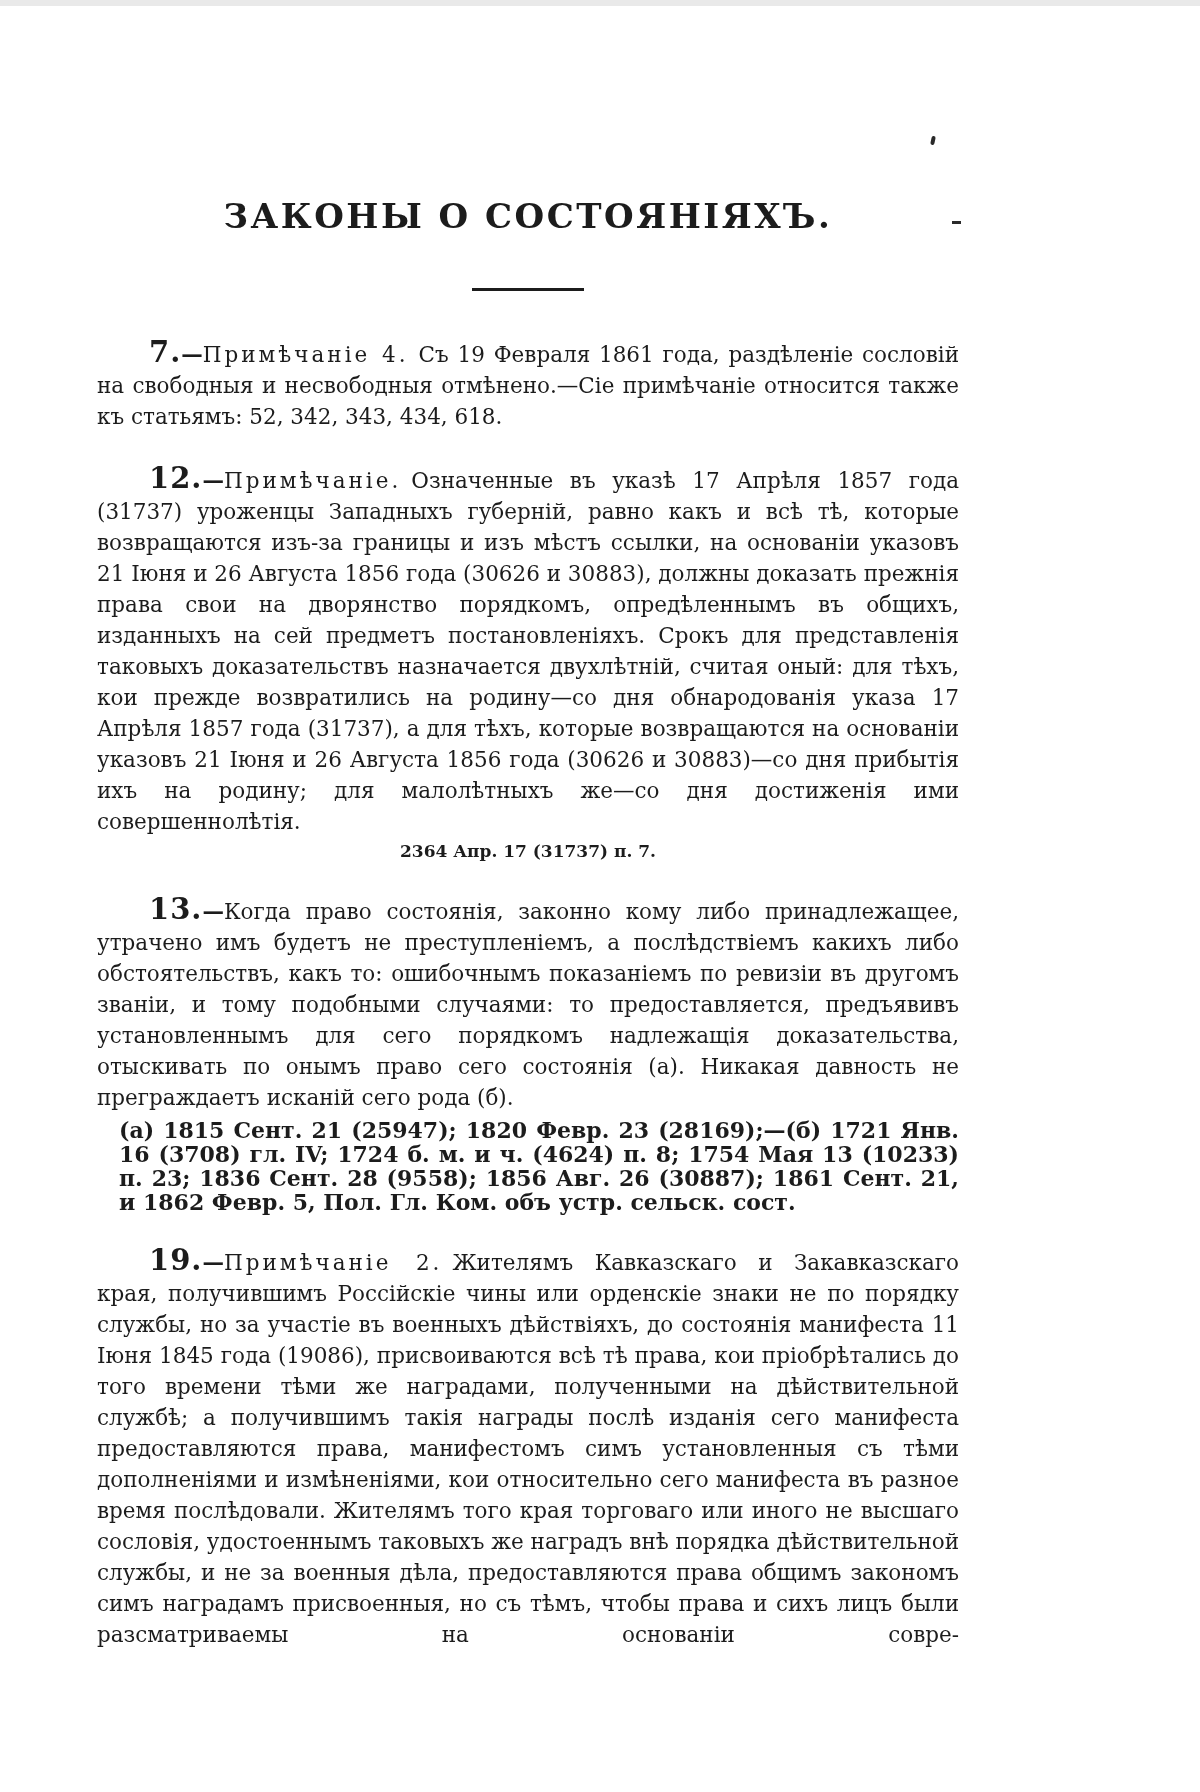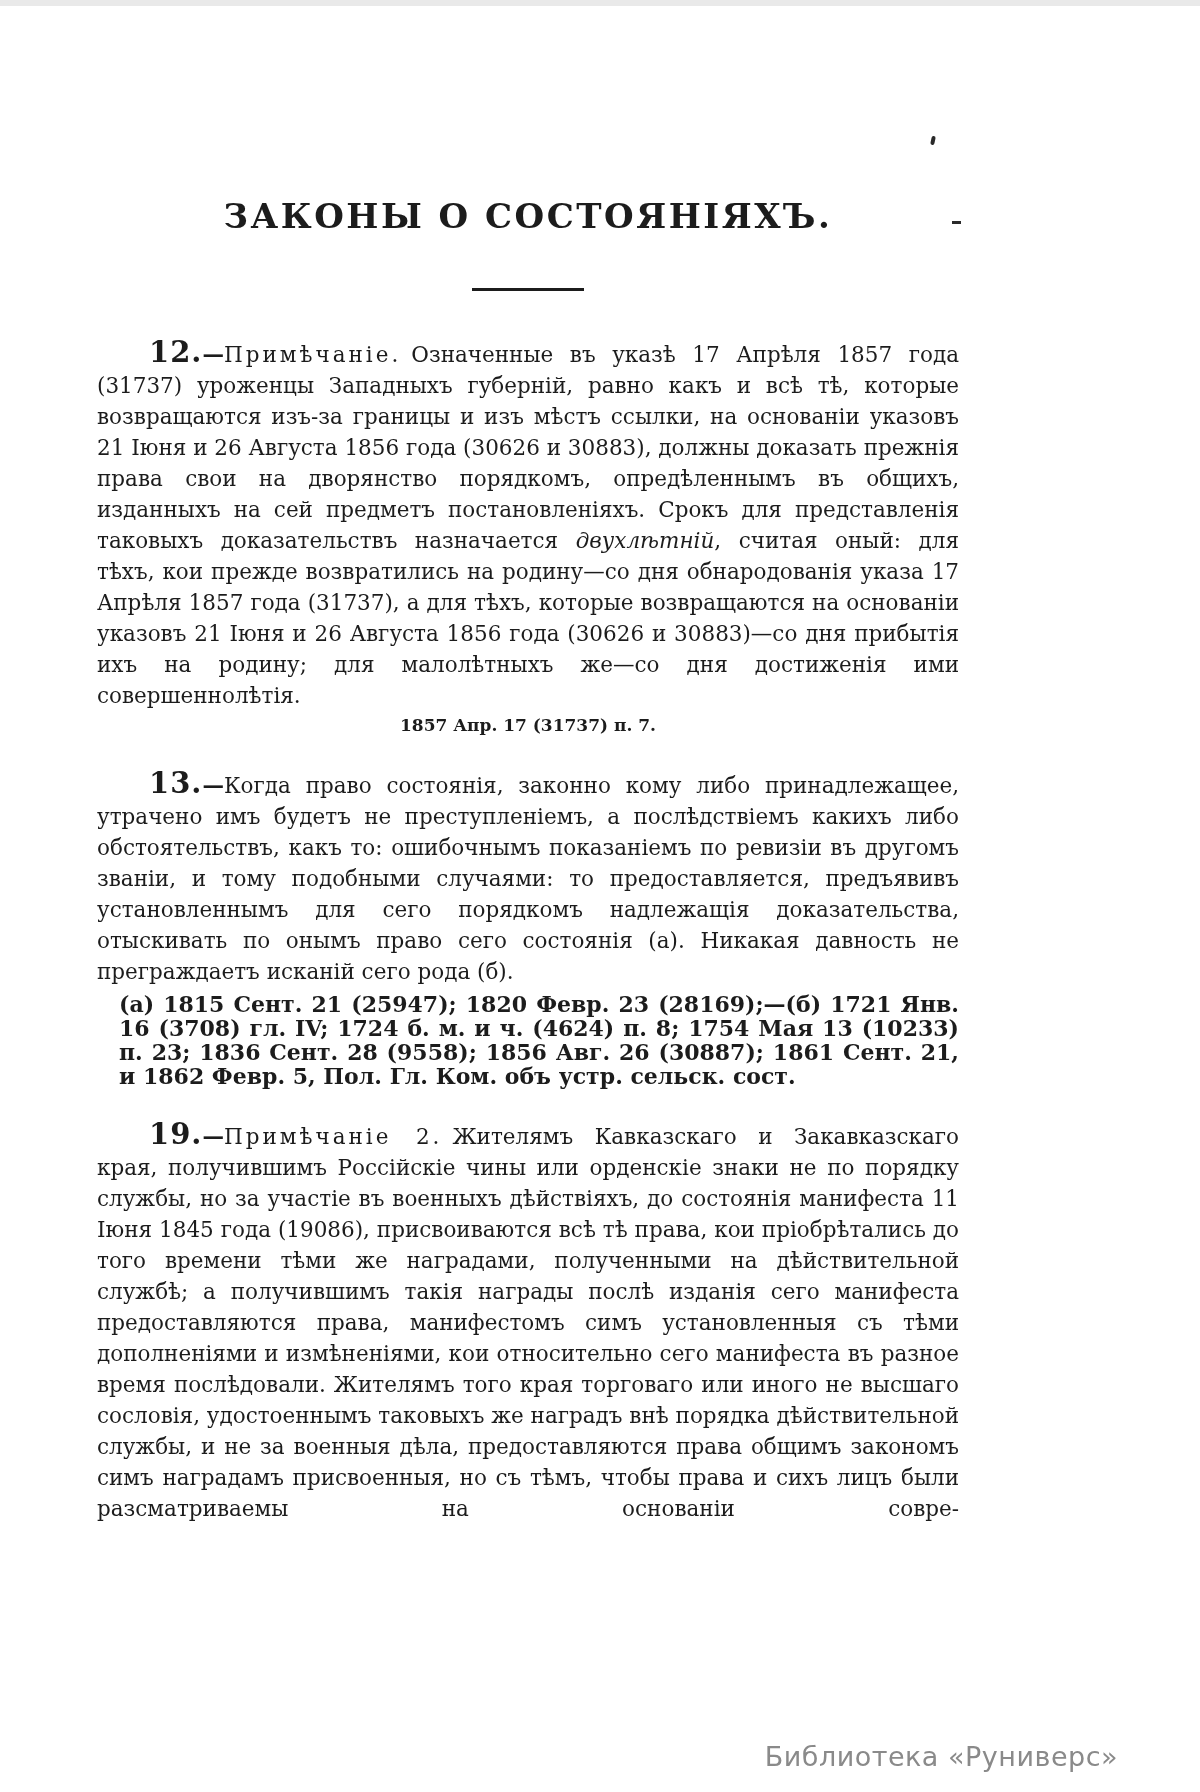--- a/index.html
+++ b/index.html
@@ -54,21 +54,21 @@
     text-indent: 52px;
   }
   .art-par.justify-last { text-align-last: justify; }
   .art-num {
     font-size: 29px;
     font-weight: bold;
     letter-spacing: 1px;
   }
   .art-dash { font-weight: bold; }
   .art-label { letter-spacing: 3px; margin-right: 10px; }
-  .italic-term { font-style: italic; }
+  .italic-term { }
   .citation {
     font-size: 17px;
     line-height: 24px;
     text-align: center;
     margin-top: 2px;
     font-weight: bold;
   }
   .footnote {
     font-size: 22px;
     line-height: 24px;
@@ -98,32 +98,34 @@
   <div class="speck speck-1"></div>
   <div class="speck speck-2"></div>
 
   <div class="content">
 
     <h1 class="doc-title">ЗАКОНЫ О СОСТОЯНІЯХЪ.</h1>
 
 
     <div class="title-rule"></div>
 
+    <section class="article">
+      <p class="art-par"><span class="art-num">7.</span><span class="art-dash">—</span><span class="art-label">Примѣчаніе 4.</span><span>Съ 19 Февраля 1861 года, раздѣленіе сословій на свободныя и несвободныя отмѣнено.—Сіе примѣчаніе относится также къ статьямъ: 52, 342, 343, 434, 618.</span></p>
+    </section>
 
     <section class="article">
       <p class="art-par"><span class="art-num">12.</span><span class="art-dash">—</span><span class="art-label">Примѣчаніе.</span><span>Означенные въ указѣ 17 Апрѣля 1857 года (31737) уроженцы Западныхъ губерній, равно какъ и всѣ тѣ, которые возвращаются изъ-за границы и изъ мѣстъ ссылки, на основаніи указовъ 21 Іюня и 26 Августа 1856 года (30626 и 30883), должны доказать прежнія права свои на дворянство порядкомъ, опредѣленнымъ въ общихъ, изданныхъ на сей предметъ постановленіяхъ. Срокъ для представленія таковыхъ доказательствъ назначается </span><span class="italic-term">двухлѣтній</span><span>, считая оный: для тѣхъ, кои прежде возвратились на родину—со дня обнародованія указа 17 Апрѣля 1857 года (31737), а для тѣхъ, которые возвращаются на основаніи указовъ 21 Іюня и 26 Августа 1856 года (30626 и 30883)—со дня прибытія ихъ на родину; для малолѣтныхъ же—со дня достиженія ими совершеннолѣтія.</span></p>
-      <div class="citation">1857 Апр. 17 (31737) п. 7.</div>
+      <div class="citation">2364 Апр. 17 (31737) п. 7.</div>
     </section>
 
     <section class="article">
       <p class="art-par"><span class="art-num">13.</span><span class="art-dash">—</span><span>Когда право состоянія, законно кому либо принадлежащее, утрачено имъ будетъ не преступленіемъ, а послѣдствіемъ какихъ либо обстоятельствъ, какъ то: ошибочнымъ показаніемъ по ревизіи въ другомъ званіи, и тому подобными случаями: то предоставляется, предъявивъ установленнымъ для сего порядкомъ надлежащія доказательства, отыскивать по онымъ право сего состоянія (а). Никакая давность не преграждаетъ исканій сего рода (б).</span></p>
       <div class="footnote">(а) 1815 Сент. 21 (25947); 1820 Февр. 23 (28169);—(б) 1721 Янв. 16 (3708) гл. IV; 1724 б. м. и ч. (4624) п. 8; 1754 Мая 13 (10233) п. 23; 1836 Сент. 28 (9558); 1856 Авг. 26 (30887); 1861 Сент. 21, и 1862 Февр. 5, Пол. Гл. Ком. объ устр. сельск. сост.</div>
     </section>
 
     <section class="article">
       <p class="art-par justify-last"><span class="art-num">19.</span><span class="art-dash">—</span><span class="art-label">Примѣчаніе 2.</span><span>Жителямъ Кавказскаго и Закавказскаго края, получившимъ Россійскіе чины или орденскіе знаки не по порядку службы, но за участіе въ военныхъ дѣйствіяхъ, до состоянія манифеста 11 Іюня 1845 года (19086), присвоиваются всѣ тѣ права, кои пріобрѣтались до того времени тѣми же наградами, полученными на дѣйствительной службѣ; а получившимъ такія награды послѣ изданія сего манифеста предоставляются права, манифестомъ симъ установленныя съ тѣми дополненіями и измѣненіями, кои относительно сего манифеста въ разное время послѣдовали. Жителямъ того края торговаго или иного не высшаго сословія, удостоеннымъ таковыхъ же наградъ внѣ порядка дѣйствительной службы, и не за военныя дѣла, предоставляются права общимъ закономъ симъ наградамъ присвоенныя, но съ тѣмъ, чтобы права и сихъ лицъ были разсматриваемы на основаніи совре-</span></p>
     </section>
 
   </div>
 
-  <div class="watermark">Библиотека «Руниверс»</div>
 
 </div>
 
 </body></html>

